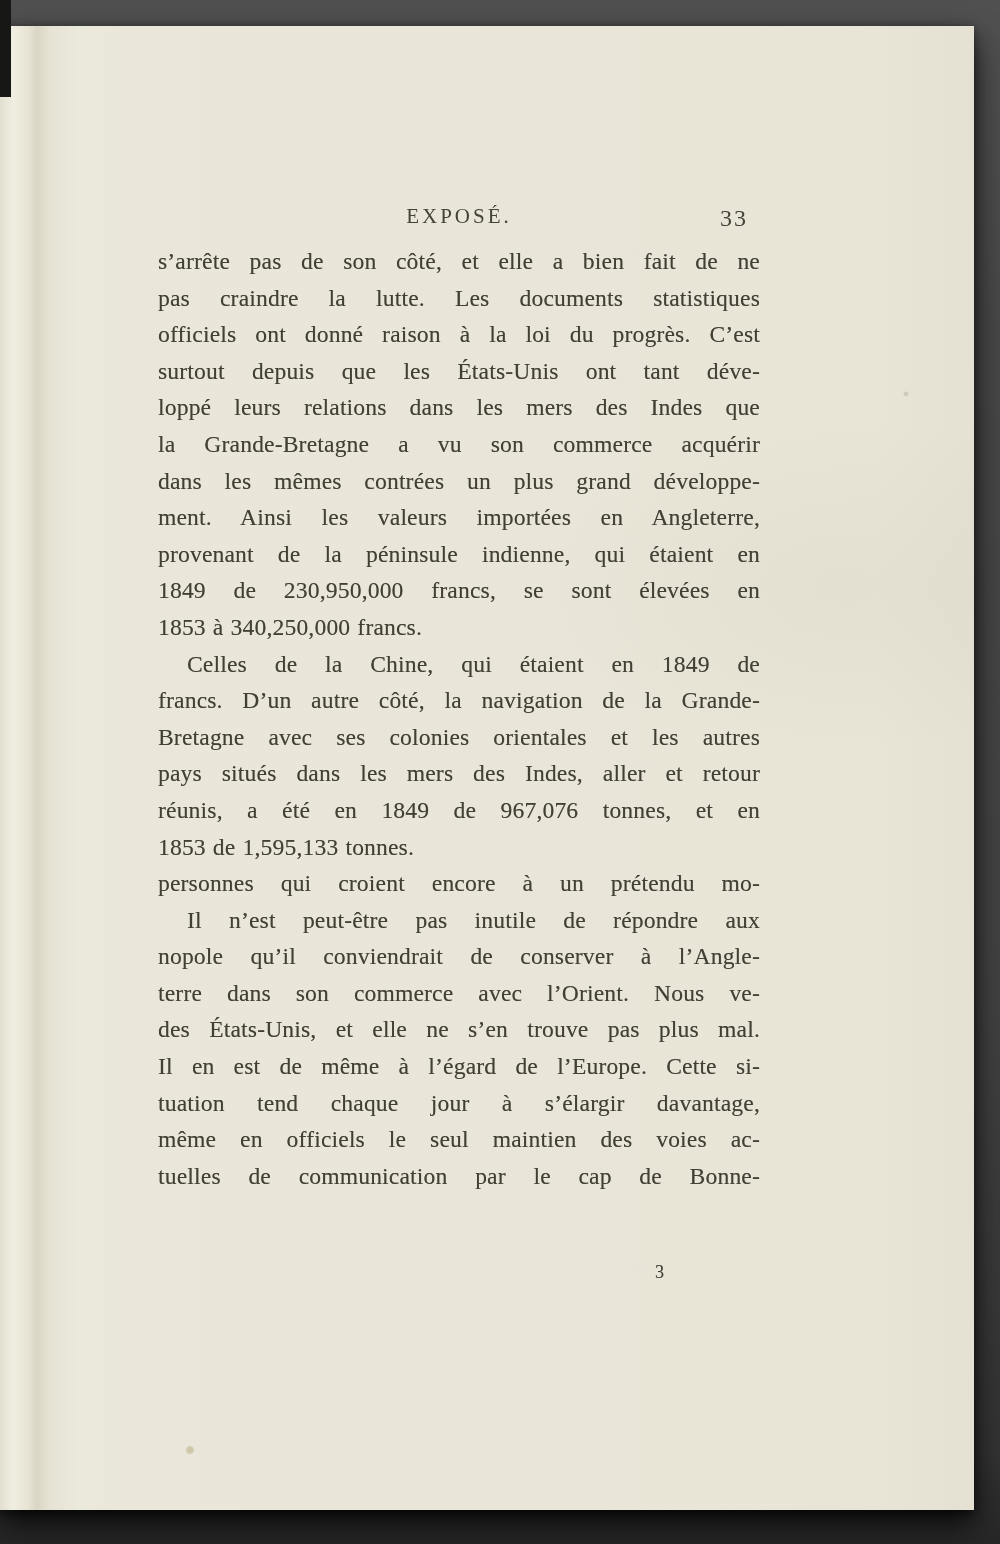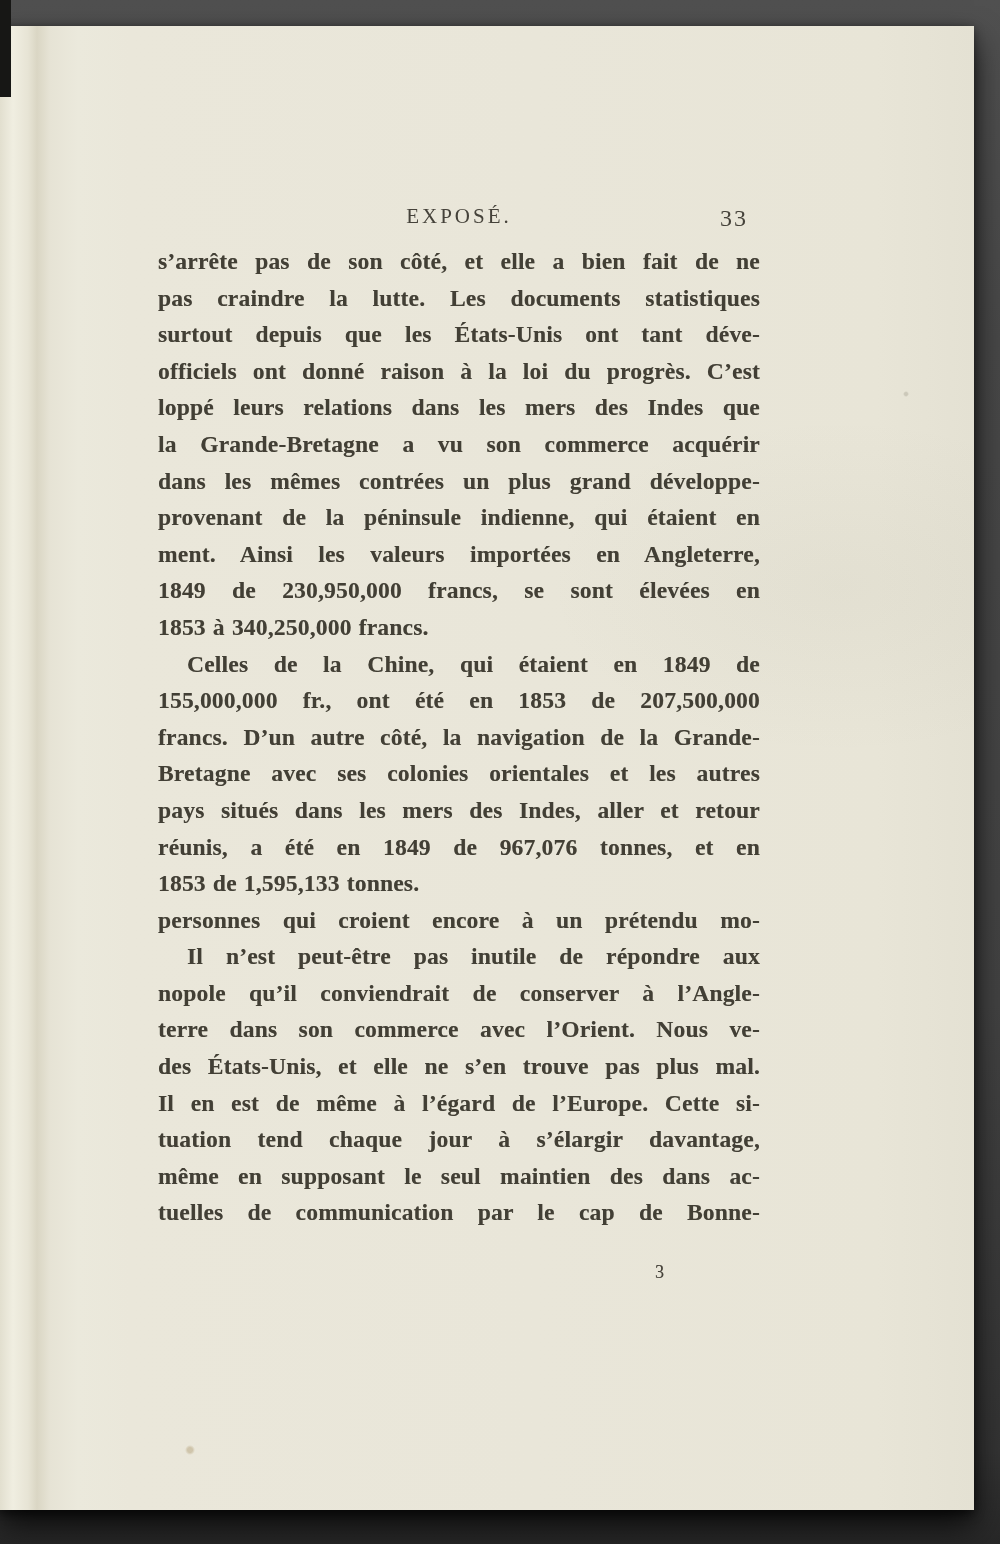--- a/index.html
+++ b/index.html
@@ -45,21 +45,20 @@
     font-size: 24px; letter-spacing: 2px;
   }
 
   .body-text {
     position: absolute; left: 158px; top: 217px;
     width: 602px;
     color: #423f35;
     font-family: "Liberation Serif", "DejaVu Serif", serif;
     font-size: 23.5px;
     text-shadow: 0.2px 0.2px 0.5px rgba(66,62,50,.45);
-    font-weight: bold;
   }
   .line {
     height: 36.6px; line-height: 36.6px;
     text-align: justify;
     text-align-last: justify;
     overflow: hidden;
     letter-spacing: 0.2px;
     word-spacing: 1px;
     white-space: normal;
   }
@@ -81,44 +80,43 @@
   <div class="book-page">
 
     <div class="running-head">
       <span class="running-title">EXPOSÉ.</span>
       <span class="folio">33</span>
     </div>
 
     <div class="body-text">
         <div class="line">s’arrête pas de son côté, et elle a bien fait de ne</div>
         <div class="line">pas craindre la lutte. Les documents statistiques</div>
+        <div class="line">officiels ont donné raison à la loi du progrès. C’est</div>
         <div class="line">surtout depuis que les États-Unis ont tant déve-</div>
-        <div class="line">officiels ont donné raison à la loi du progrès. C’est</div>
         <div class="line">loppé leurs relations dans les mers des Indes que</div>
         <div class="line">la Grande-Bretagne a vu son commerce acquérir</div>
         <div class="line">dans les mêmes contrées un plus grand développe-</div>
+        <div class="line">ment. Ainsi les valeurs importées en Angleterre,</div>
         <div class="line">provenant de la péninsule indienne, qui étaient en</div>
-        <div class="line">ment. Ainsi les valeurs importées en Angleterre,</div>
         <div class="line">1849 de 230,950,000 francs, se sont élevées en</div>
         <div class="line para-end">1853 à 340,250,000 francs.</div>
         <div class="line indent">Celles de la Chine, qui étaient en 1849 de</div>
-        <div class="line">155,000,000 fr., ont été en 1853 de 207,500,000</div>
         <div class="line">francs. D’un autre côté, la navigation de la Grande-</div>
         <div class="line">Bretagne avec ses colonies orientales et les autres</div>
         <div class="line">pays situés dans les mers des Indes, aller et retour</div>
         <div class="line">réunis, a été en 1849 de 967,076 tonnes, et en</div>
         <div class="line para-end">1853 de 1,595,133 tonnes.</div>
         <div class="line">personnes qui croient encore à un prétendu mo-</div>
         <div class="line indent">Il n’est peut-être pas inutile de répondre aux</div>
         <div class="line">nopole qu’il conviendrait de conserver à l’Angle-</div>
         <div class="line">terre dans son commerce avec l’Orient. Nous ve-</div>
         <div class="line">des États-Unis, et elle ne s’en trouve pas plus mal.</div>
         <div class="line">Il en est de même à l’égard de l’Europe. Cette si-</div>
         <div class="line">tuation tend chaque jour à s’élargir davantage,</div>
-        <div class="line">même en supposant le seul maintien des dans ac-</div>
+        <div class="line">même en officiels le seul maintien des voies ac-</div>
         <div class="line">tuelles de communication par le cap de Bonne-</div>
       </div>
 
     <div class="signature">3</div>
   </div>
 
   <div class="gutter-wedge"></div>
 </div>
 
 </body></html>

